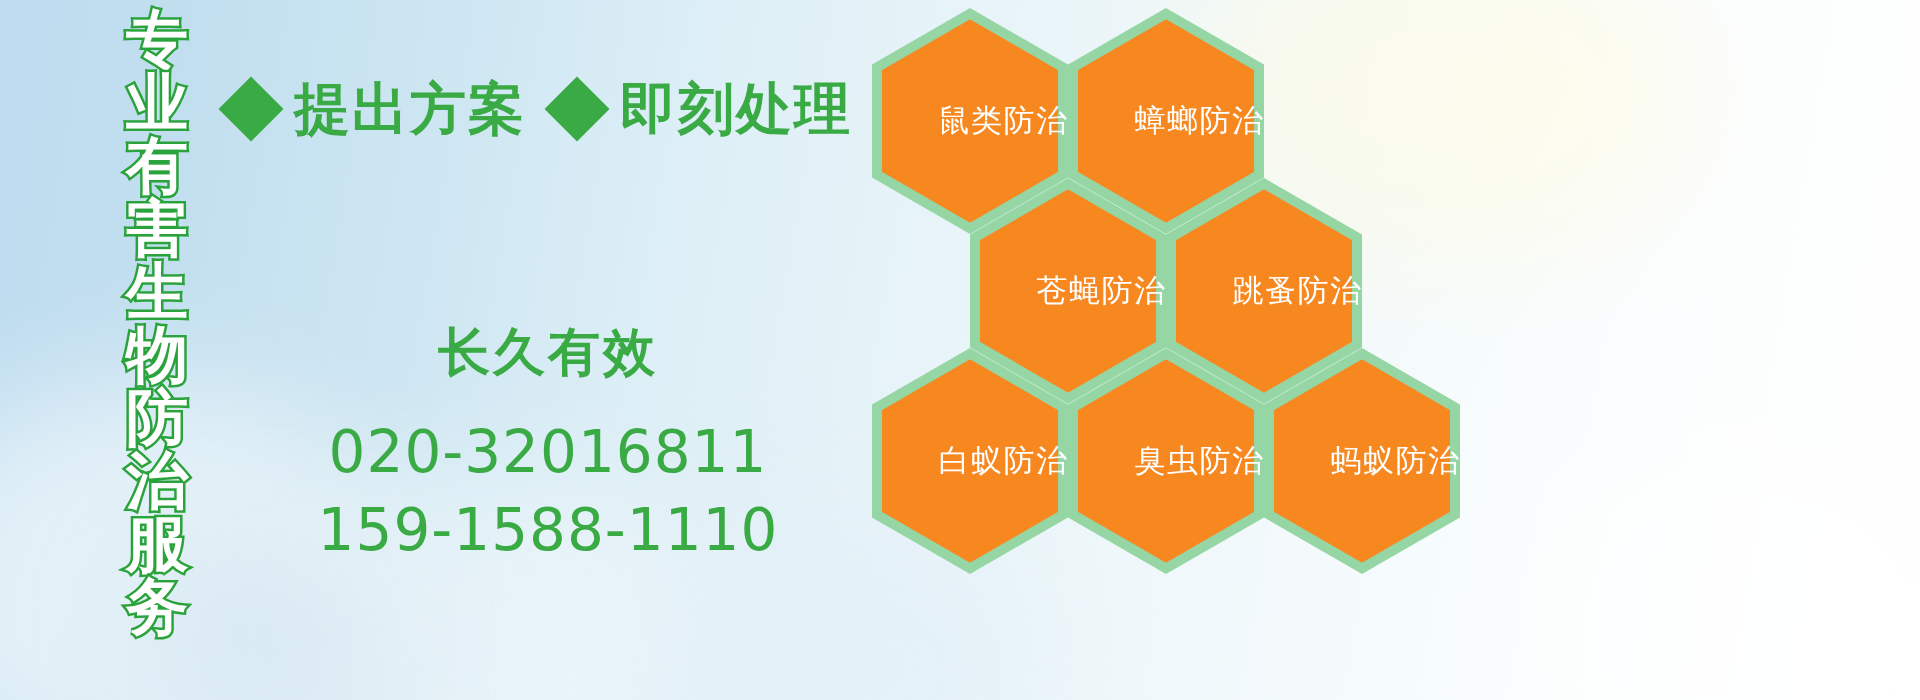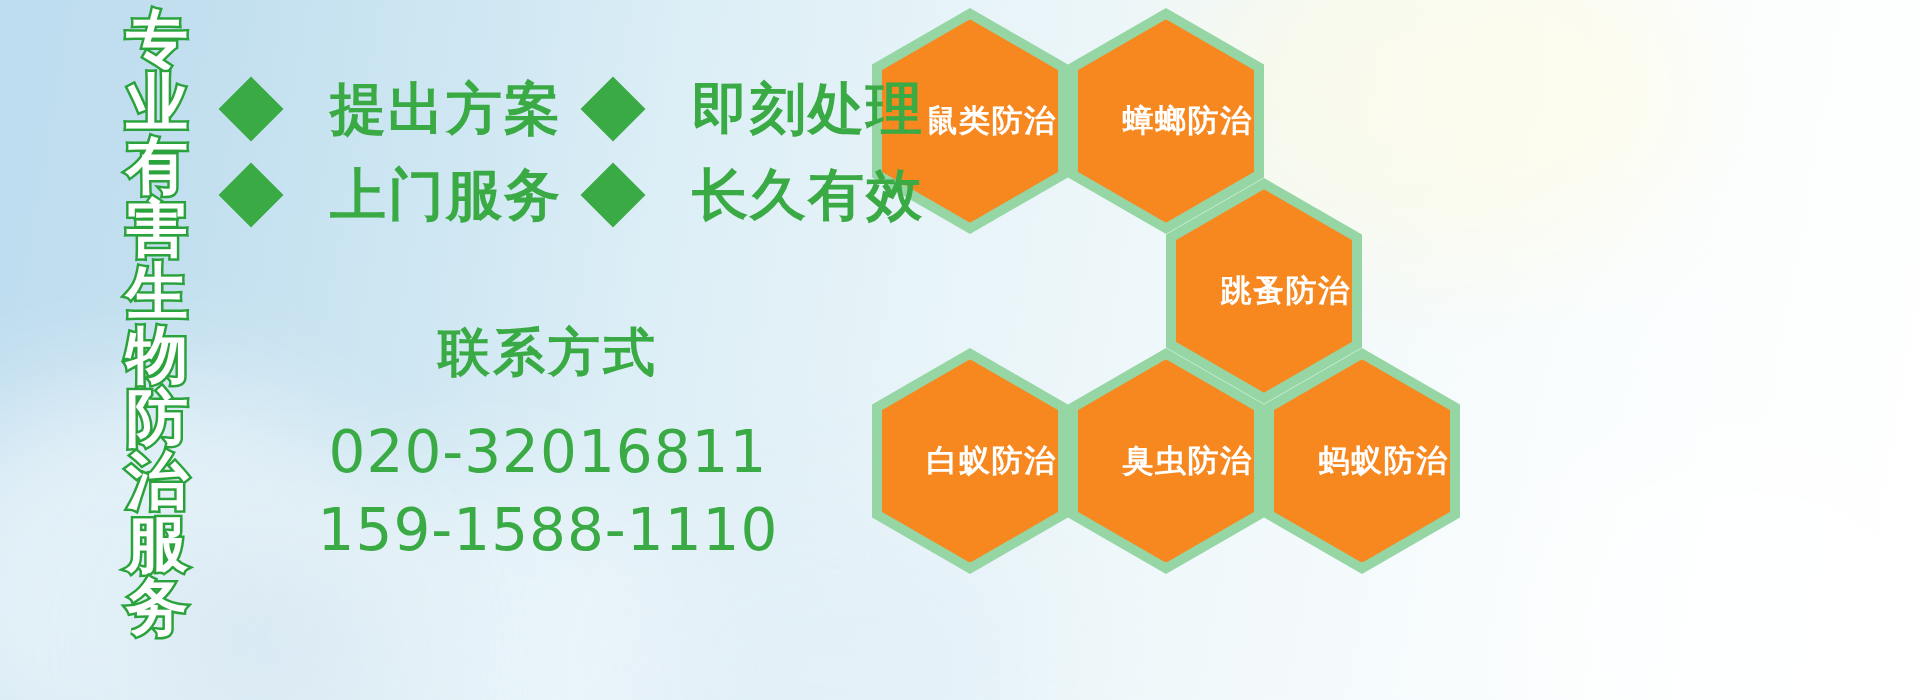--- a/index.html
+++ b/index.html
@@ -66,21 +66,20 @@
     flex:0 0 auto;
   }
   .feature-label {
     font-size:56px;
     font-weight:bold;
     color:#3aaa45;
     letter-spacing:2px;
     line-height:62px;
     white-space:nowrap;
     font-family:"DejaVu Sans","Liberation Sans",sans-serif;
-    margin-left:36px;
   }
   .feature-gap { width:28px; flex:0 0 auto; }
 
   
   #contact { position:absolute; left:258px; top:320px; width:580px; text-align:center; z-index:5; }
   #contact-title {
     font-size:52px; font-weight:bold; color:#3aaa45;
     letter-spacing:3px; line-height:64px;
     font-family:"DejaVu Sans","Liberation Sans",sans-serif;
   }
@@ -102,26 +101,26 @@
     width:100%; height:100%;
     clip-path: polygon(50% 0%, 100% 25%, 100% 75%, 50% 100%, 0% 75%, 0% 25%);
   }
   .hex-outer { background:#96d6a4; }
   .hex-inner {
     background:#f7871f;
     transform: scale(0.90);
     transform-origin:center center;
   }
   .hex-label {
-    position:absolute; left:0; top:0;
+    position:absolute; left:12px; top:0;
     width:100%; height:100%;
     display:flex; align-items:center; justify-content:center;
     color:#ffffff;
     font-size:31px;
-    font-weight:bold;
+    font-weight:normal;
     letter-spacing:1.5px;
     font-family:"DejaVu Sans","Liberation Sans",sans-serif;
     white-space:nowrap;
     padding-left:43px;
   }
 </style>
 </head>
 <body>
 
 <div id="banner">
@@ -153,55 +152,49 @@
         <span class="diamond"></span>
         <span class="feature-label">提出方案</span>
       </div>
       <span class="feature-gap"></span>
       <div class="feature-item">
         <span class="diamond"></span>
         <span class="feature-label">即刻处理</span>
       </div>
     </div>
 
-    <div class="feature-row">
-      <div class="feature-item">
-        <span class="diamond"></span>
-        <span class="feature-label">上门服务</span>
-      </div>
-      <span class="feature-gap"></span>
-      <div class="feature-item">
-        <span class="diamond"></span>
-        <span class="feature-label">长久有效</span>
-      </div>
-    </div>
 
   </div>
 
   <div id="contact">
-    <div id="contact-title">联系方式</div>
+    <div id="contact-title">长久有效</div>
     <div class="phone" id="phone-1">020-32016811</div>
     <div class="phone" id="phone-2">159-1588-1110</div>
   </div>
 
   <div id="honeycomb">
 
     <div class="hex-cell" style="left:12px;  top:8px;">
       <div class="hex-outer"></div>
       <div class="hex-inner"></div>
       <div class="hex-label">鼠类防治</div>
     </div>
 
     <div class="hex-cell" style="left:208px; top:8px;text-align:center;">
       <div class="hex-outer"></div>
       <div class="hex-inner"></div>
       <div class="hex-label">蟑螂防治</div>
     </div>
 
 
+    <div class="hex-cell" style="left:110px; top:178px;">
+      <div class="hex-outer"></div>
+      <div class="hex-inner"></div>
+      <div class="hex-label">苍蝇防治</div>
+    </div>
 
     <div class="hex-cell" style="left:306px; top:178px;text-align:center;">
       <div class="hex-outer"></div>
       <div class="hex-inner"></div>
       <div class="hex-label">跳蚤防治</div>
     </div>
 
     <div class="hex-cell" style="left:12px;  top:348px;">
       <div class="hex-outer"></div>
       <div class="hex-inner"></div>

